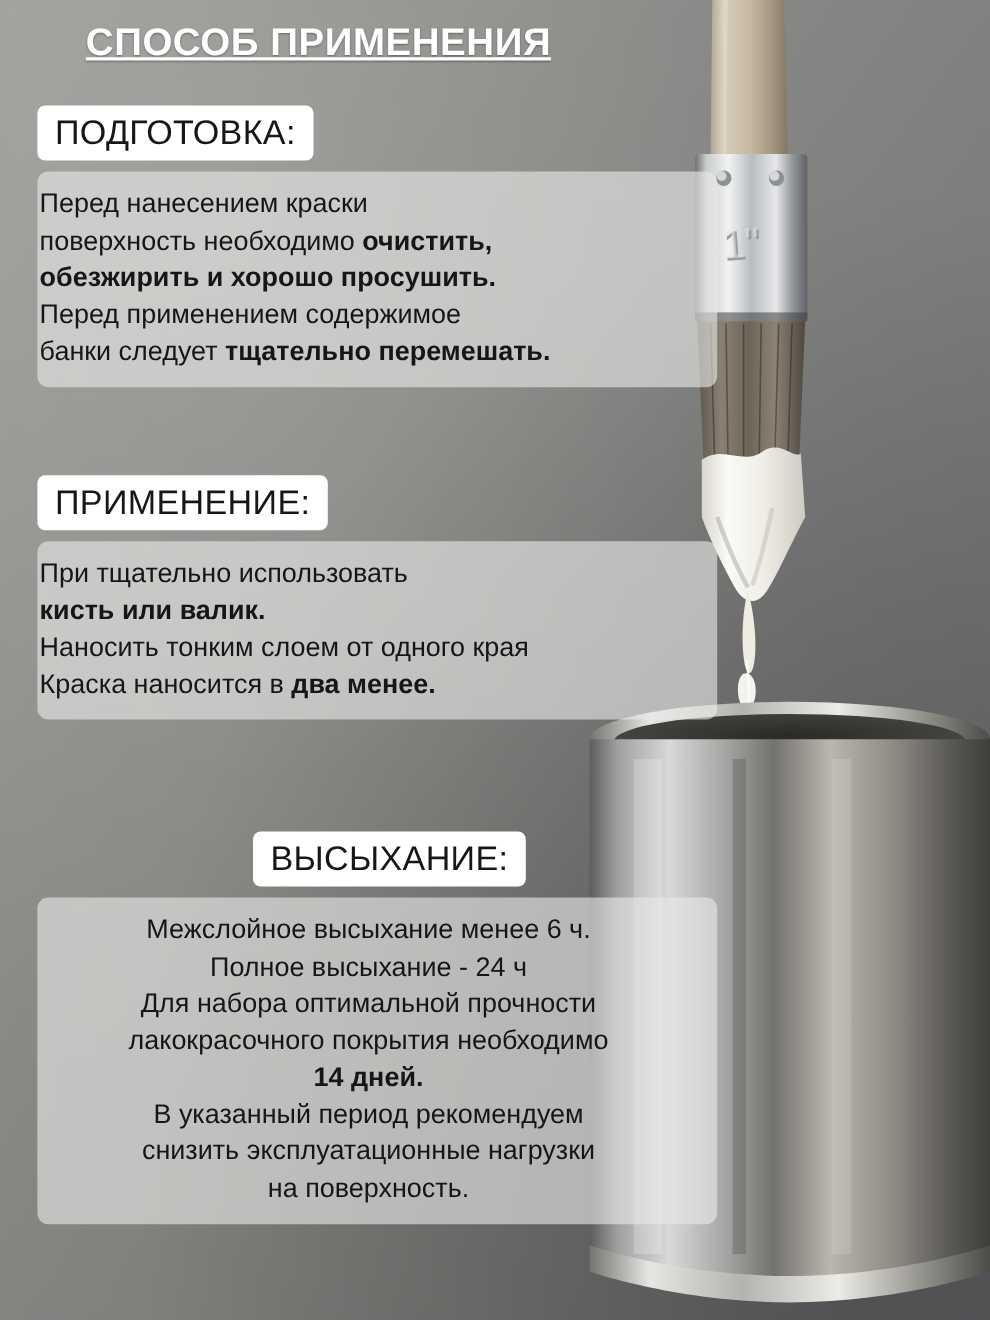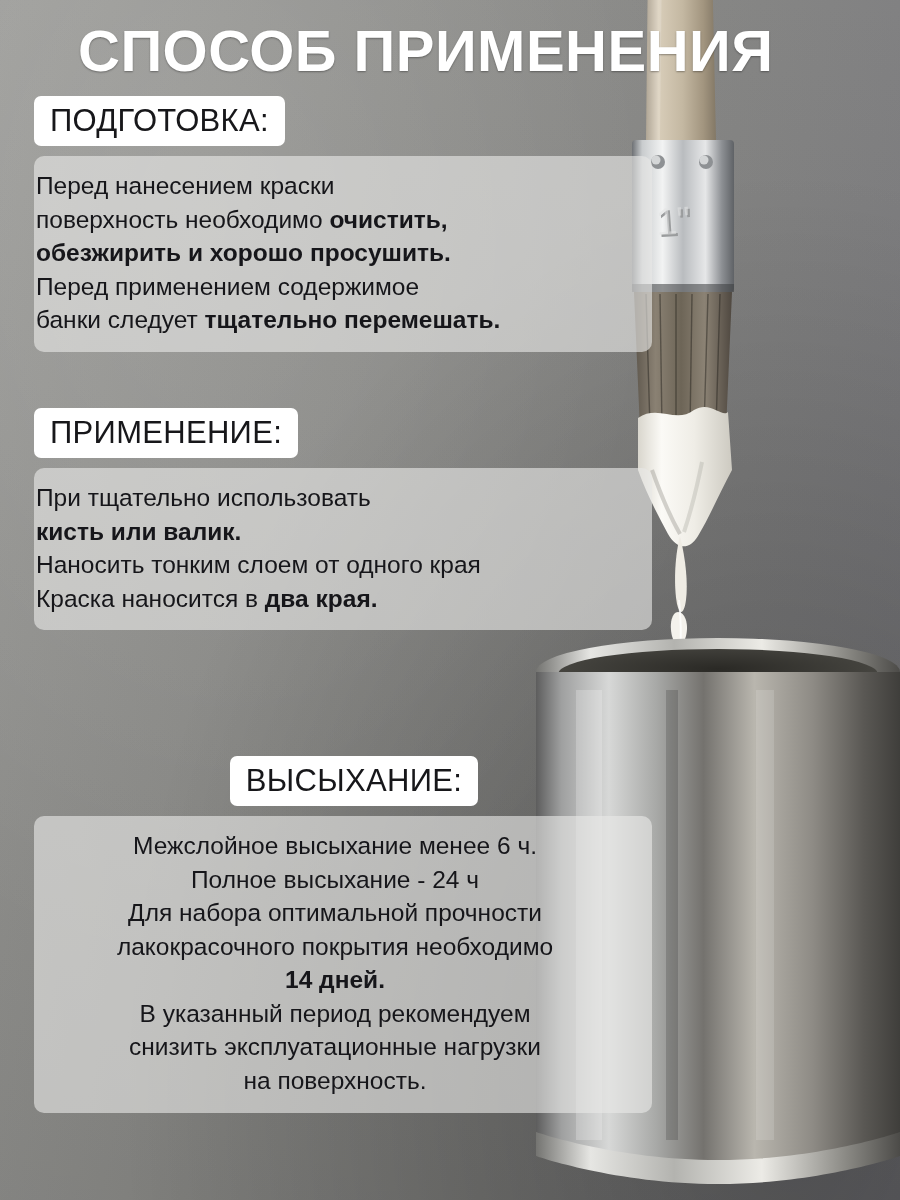--- a/index.html
+++ b/index.html
@@ -41,27 +41,28 @@
     position: absolute;
     left: 0; top: 0;
     width: 900px;
     padding: 0;
   }
 
   .main-title {
     position: absolute;
     left: 78px;
     top: 20px;
-    font-size: 58px;
+    font-size: 35px;
     line-height: 1.06;
     font-weight: bold;
     color: #ffffff;
     letter-spacing: 0.5px;
     text-shadow: 0 1px 2px rgba(0,0,0,0.35);
     white-space: nowrap;
+    text-decoration: underline;
   }
 
   .section { position: absolute; left: 34px; width: 640px; }
 
   .sec-head {
     display: inline-block;
     background: #ffffff;
     color: #17171a;
     font-size: 31px;
     font-weight: normal;
@@ -81,21 +82,21 @@
     font-size: 24.5px;
     line-height: 1.37;
   }
   .sec-body.wide { width: 598px; }
 
   .sec-body p { margin: 0; }
   .sec-body b { font-weight: bold; }
 
   
   #sec-prep { top: 96px; }
-  #sec-apply { top: 408px; }
+  #sec-apply { top: 432px; }
   #sec-dry { top: 756px; text-align: center; }
 
   .nowrap { white-space: nowrap; }
 </style>
 </head>
 <body>
 
 <div class="poster">
   <div class="bg-shade"></div>
 
@@ -238,21 +239,21 @@
         <p class="nowrap">
           <span>При тщательно использовать</span>
         </p>
         <p class="nowrap">
           <b>кисть или валик.</b>
         </p>
         <p class="nowrap">
           <span>Наносить тонким слоем от одного края</span>
         </p>
         <p class="nowrap">
-          <span>Краска наносится в </span><b>два края.</b>
+          <span>Краска наносится в </span><b>два менее.</b>
         </p>
       </div>
     </div>
 
     <div class="section" id="sec-dry">
       <div class="sec-head">ВЫСЫХАНИЕ:</div>
       <div class="sec-body wide">
         <p class="nowrap">
           <span>Межслойное высыхание менее 6 ч.</span>
         </p>

